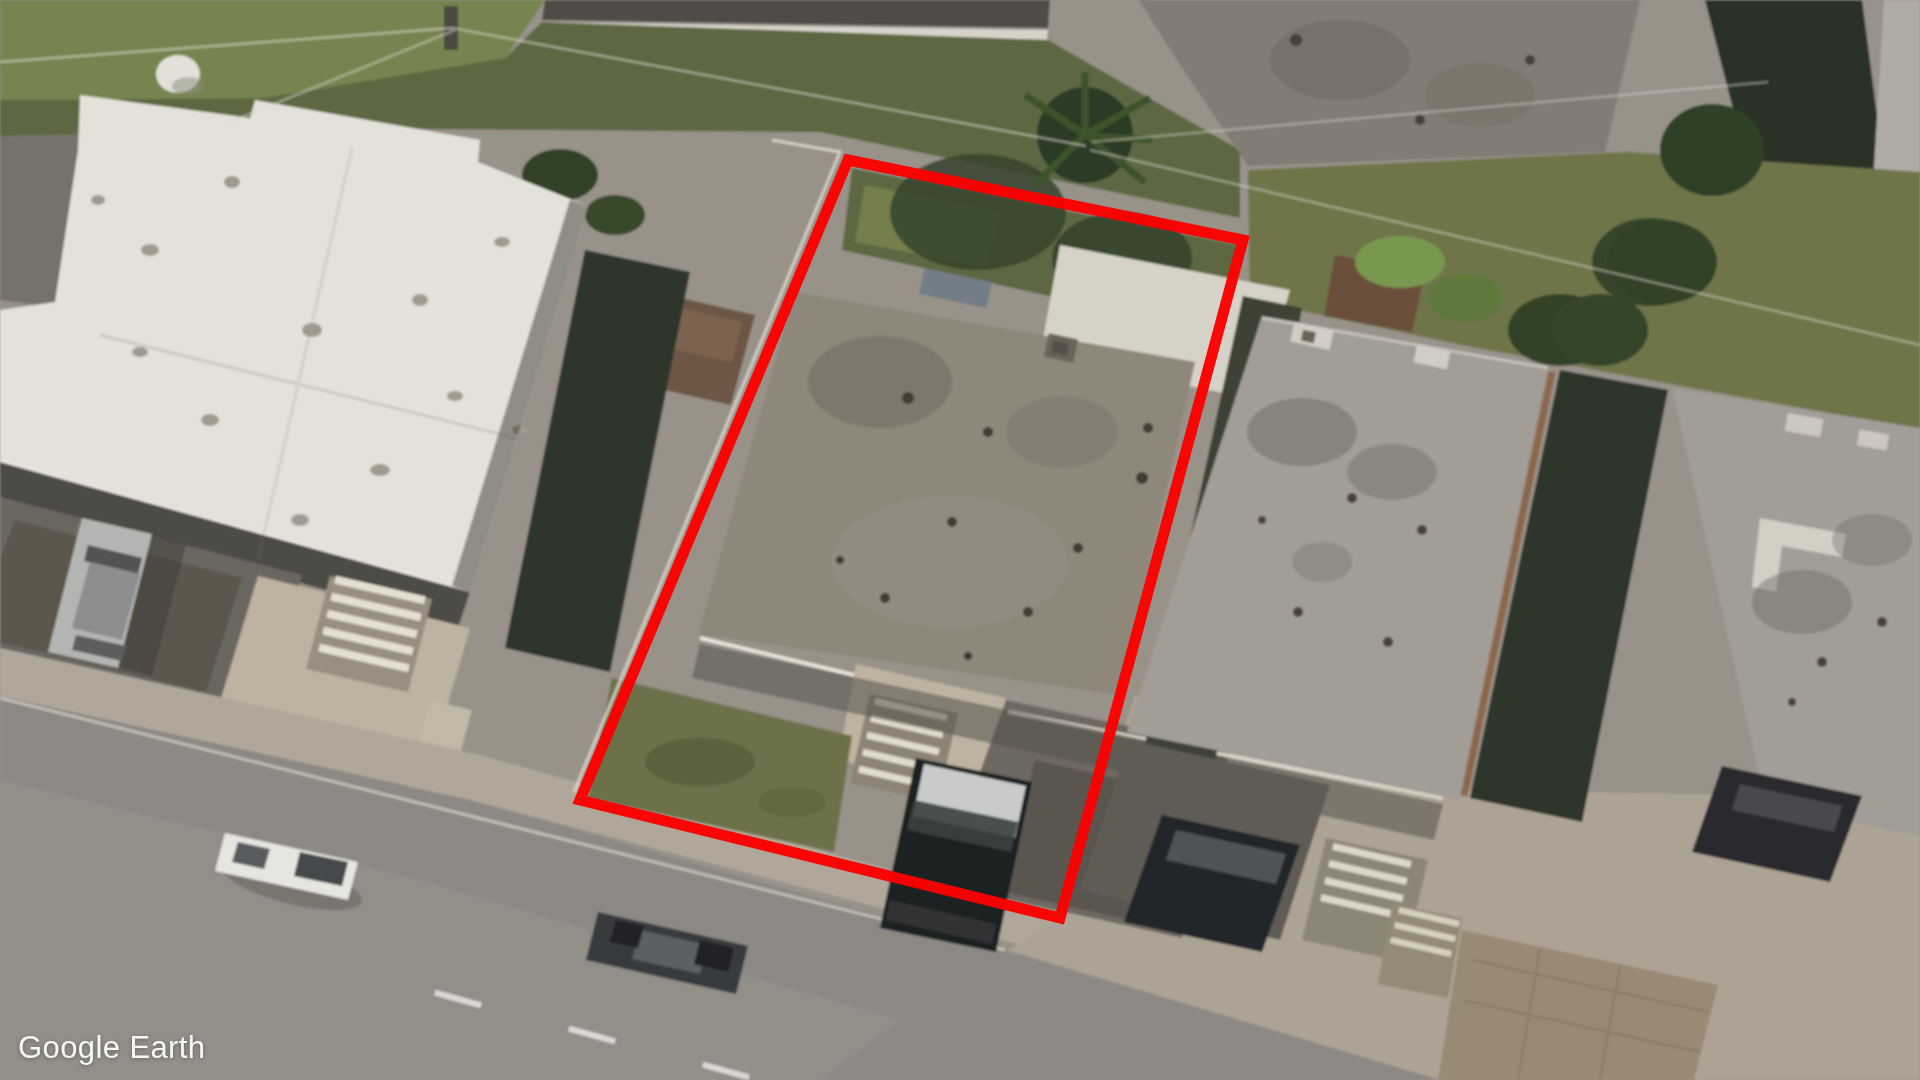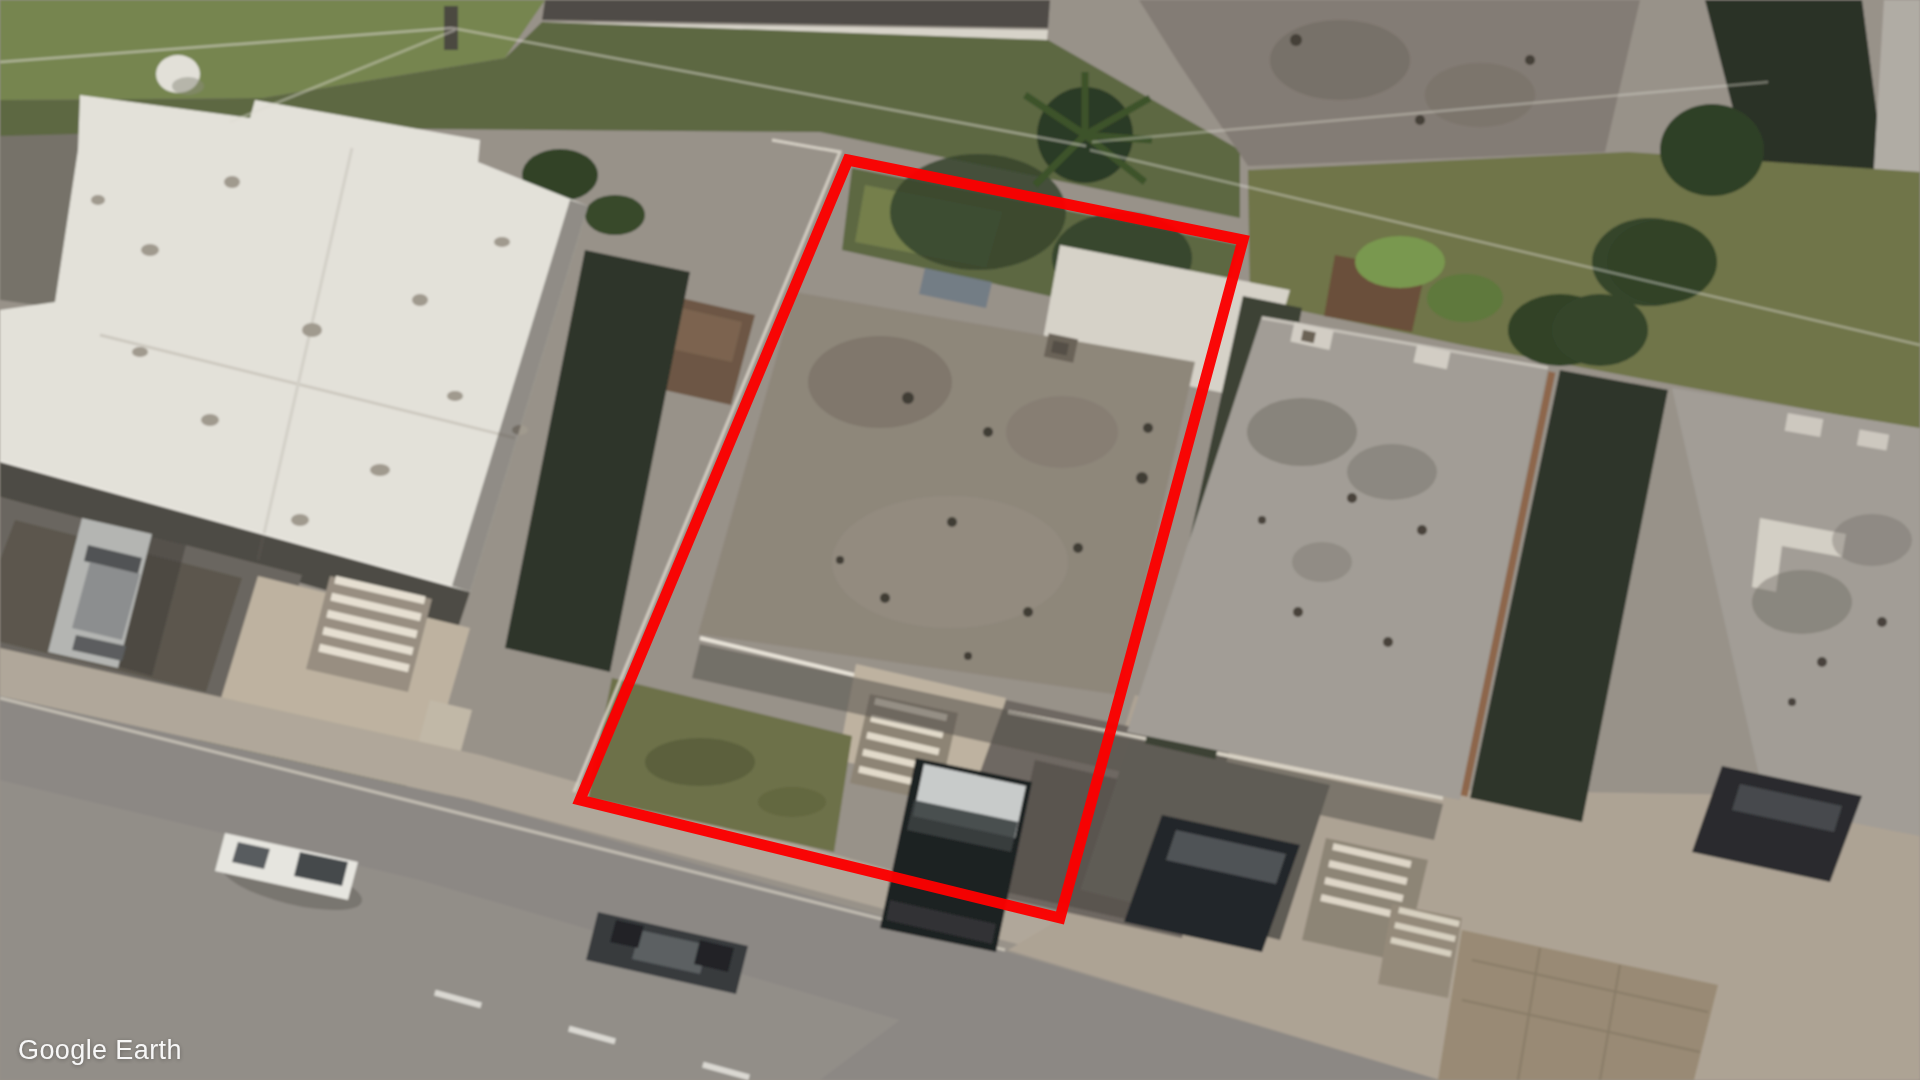--- a/index.html
+++ b/index.html
@@ -1,20 +1,20 @@
 <!DOCTYPE html>
 <html><head>
 <meta charset="utf-8">
 <style>
   html,body{margin:0;padding:0;background:#8f8b86;}
   body{width:1920px;height:1080px;overflow:hidden;position:relative;font-family:"Liberation Sans",sans-serif;}
   #map{position:absolute;left:0;top:0;width:1920px;height:1080px;display:block;cursor:grab;}
   .watermark{
     position:absolute;left:18px;bottom:14px;
-    font-size:27px;font-weight:400;letter-spacing:.4px;
+    font-size:31px;font-weight:400;letter-spacing:.4px;
     color:#ffffff;opacity:.93;
     text-shadow:0 1px 4px rgba(0,0,0,.35);
     user-select:none;
   }
 </style>
 </head>
 <body>
 
 <svg id="map" viewBox="0 0 1920 1080" xmlns="http://www.w3.org/2000/svg">
   <defs>

